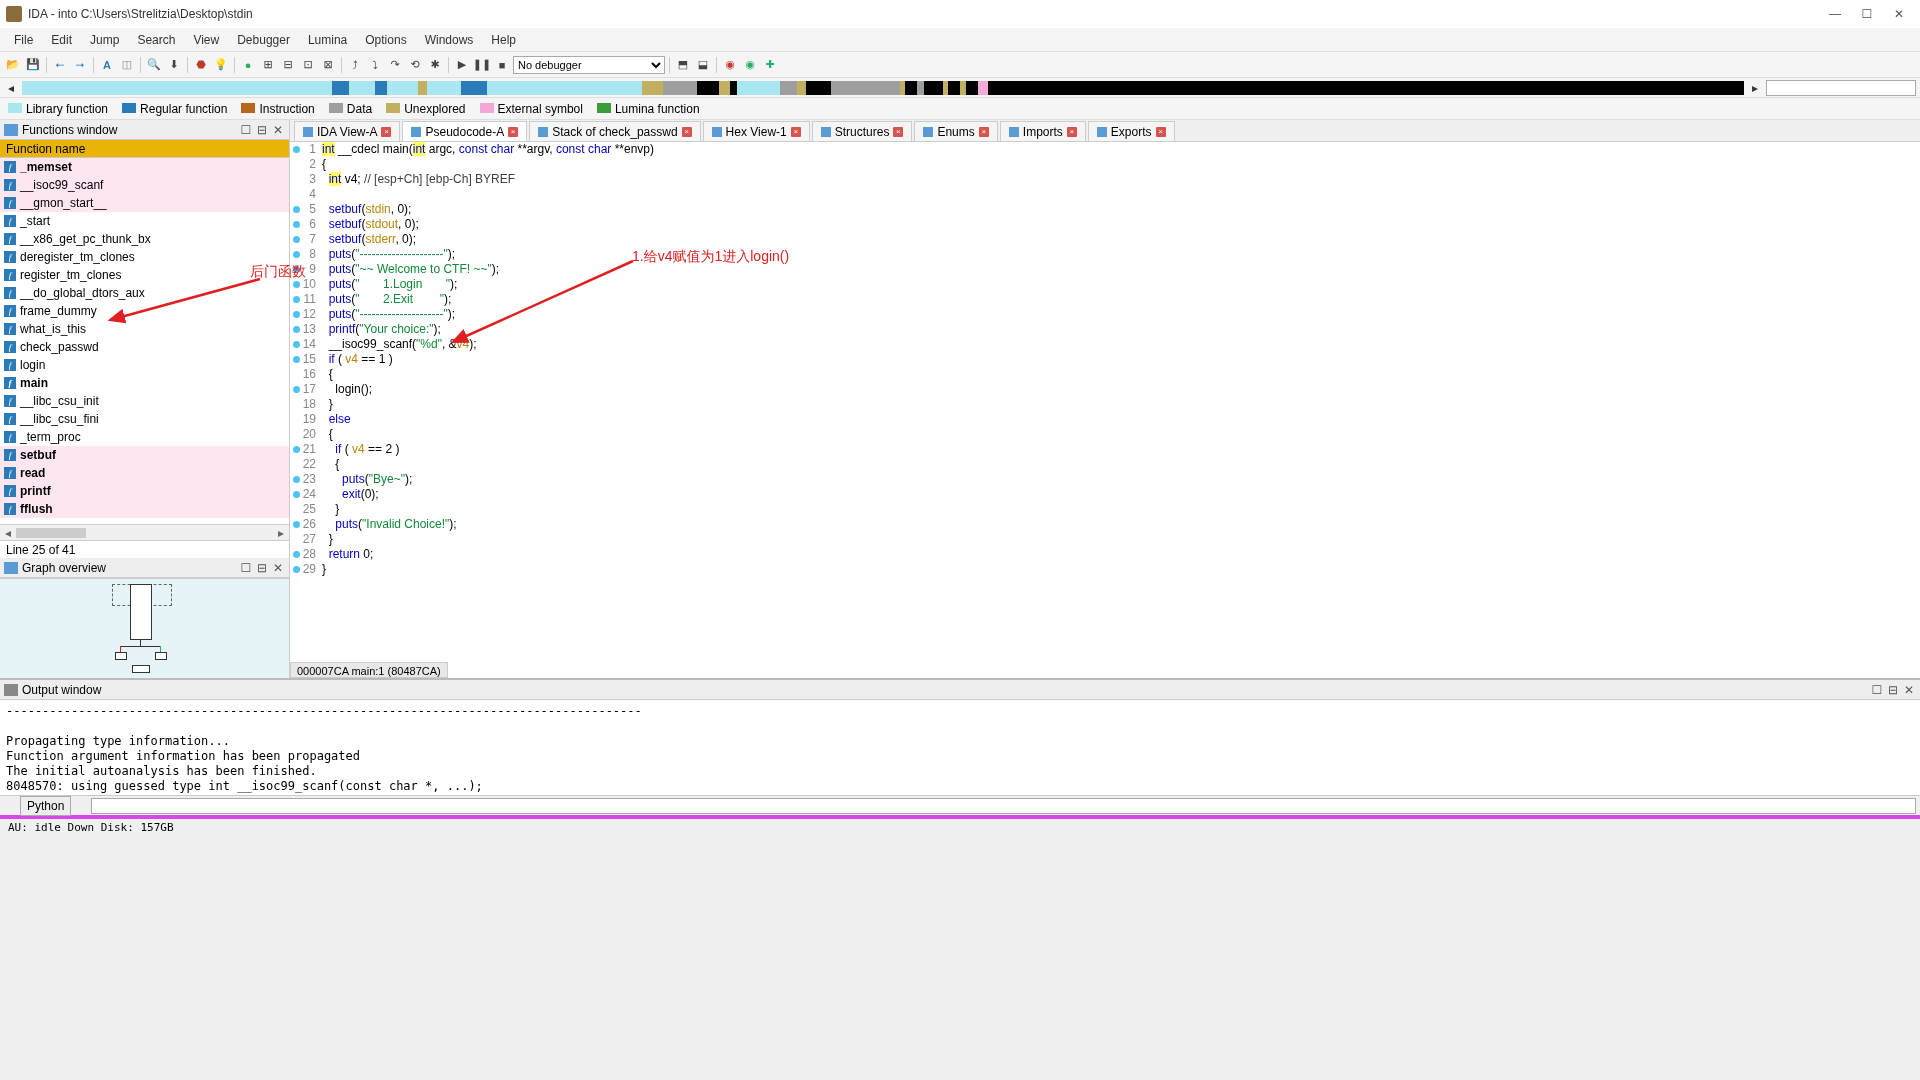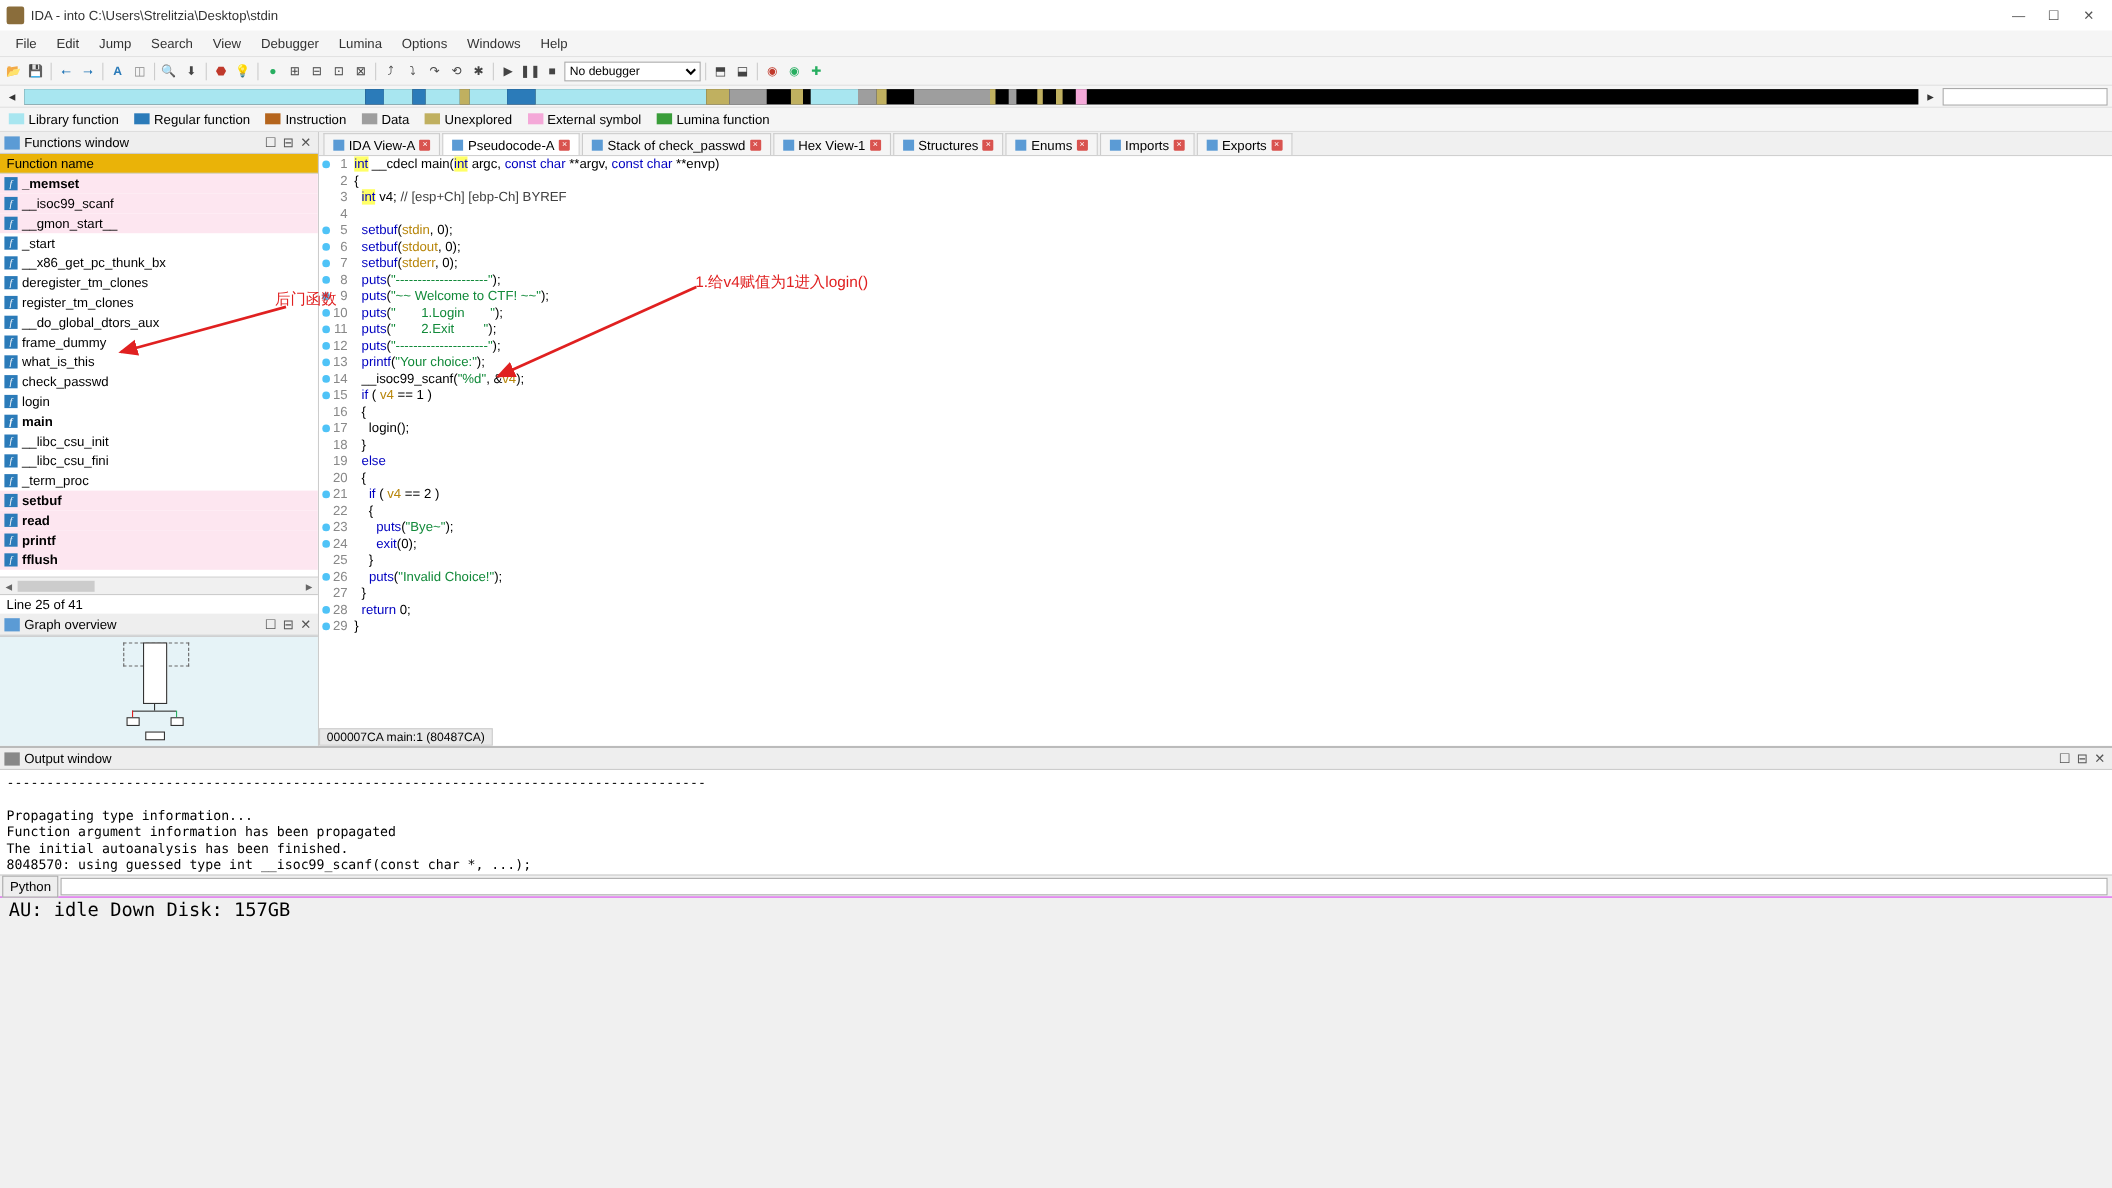--- a/index.html
+++ b/index.html
@@ -53,26 +53,26 @@
 .ty { color:#0000c0; }
 .hl { background:#ffff66; }
 .str { color:#128a3a; }
 .cmt { color:#404040; }
 .var { color:#b8860b; }
 .fn { color:#0000c0; }
 .codestat { position:absolute; bottom:0; left:0; height:16px; background:#e8e8e8; border:1px solid #ccc; padding:1px 6px; font-size:11px;text-align:center; }
 .output { border-top:2px solid #bbb; }
 .outbody { height:95px; background:#fff; padding:4px 6px; font-family:"Consolas",monospace; font-size:12px; line-height:15px; white-space:pre; overflow:hidden; }
 .pyrow { height:20px; display:flex; align-items:center; background:#f0f0f0; border-top:1px solid #ccc; }
-.pybtn { padding:2px 6px; border:1px solid #aaa; background:#eee; margin:0 2px; }
+.pybtn { padding:2px 6px; border:1px solid #aaa; background:#eee; margin:0 20px; }
 .pyinput { flex:1; height:16px; border:1px solid #aaa; background:#fff; margin-right:4px; }
-.statusbar { height:18px; background:#f0f0f0; padding:2px 8px; font-family:"Consolas",monospace; font-size:17px; border-top:1px solid #d946ef; }
+.statusbar { height:18px; background:#f0f0f0; padding:2px 8px; font-family:"Consolas",monospace; font-size:11px; border-top:4px solid #d946ef; }
 .anno { position:absolute; color:#e02020; font-size:14px; font-weight:500; z-index:50; }
 .arrow { position:absolute; z-index:49; pointer-events:none; }
-select.dbg { height:18px; font-size:11px; border:1px solid #aaa; background:#fff; width:124px; }
+select.dbg { height:18px; font-size:11px; border:1px solid #aaa; background:#fff; width:152px; }
 </style>
 </head>
 <body>
 
 <div class="titlebar">
   <div class="logo"></div>
   <div class="title">IDA - into C:\Users\Strelitzia\Desktop\stdin</div>
   <div class="winbtns">
     <div class="winbtn">—</div>
     <div class="winbtn">☐</div>

